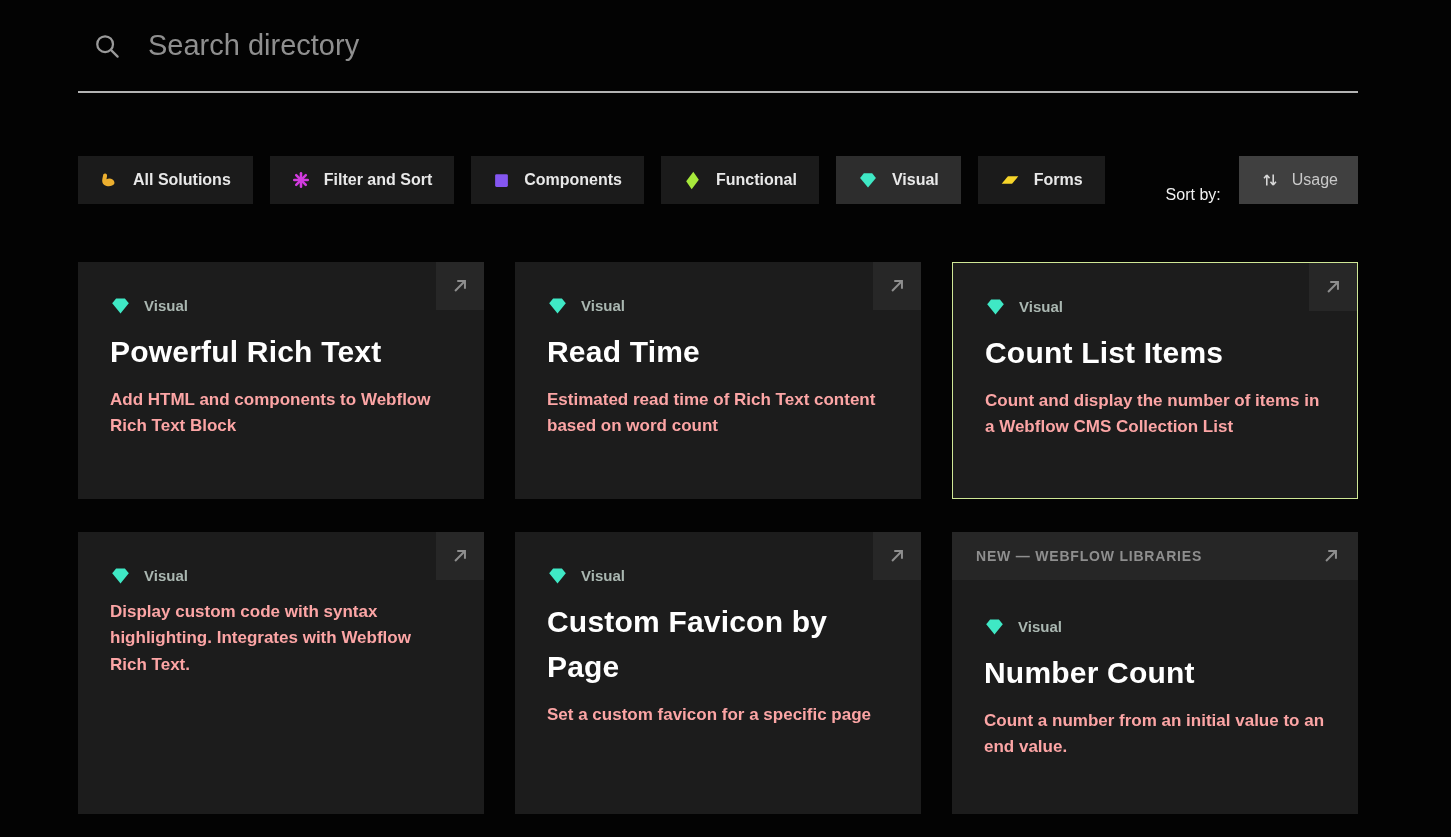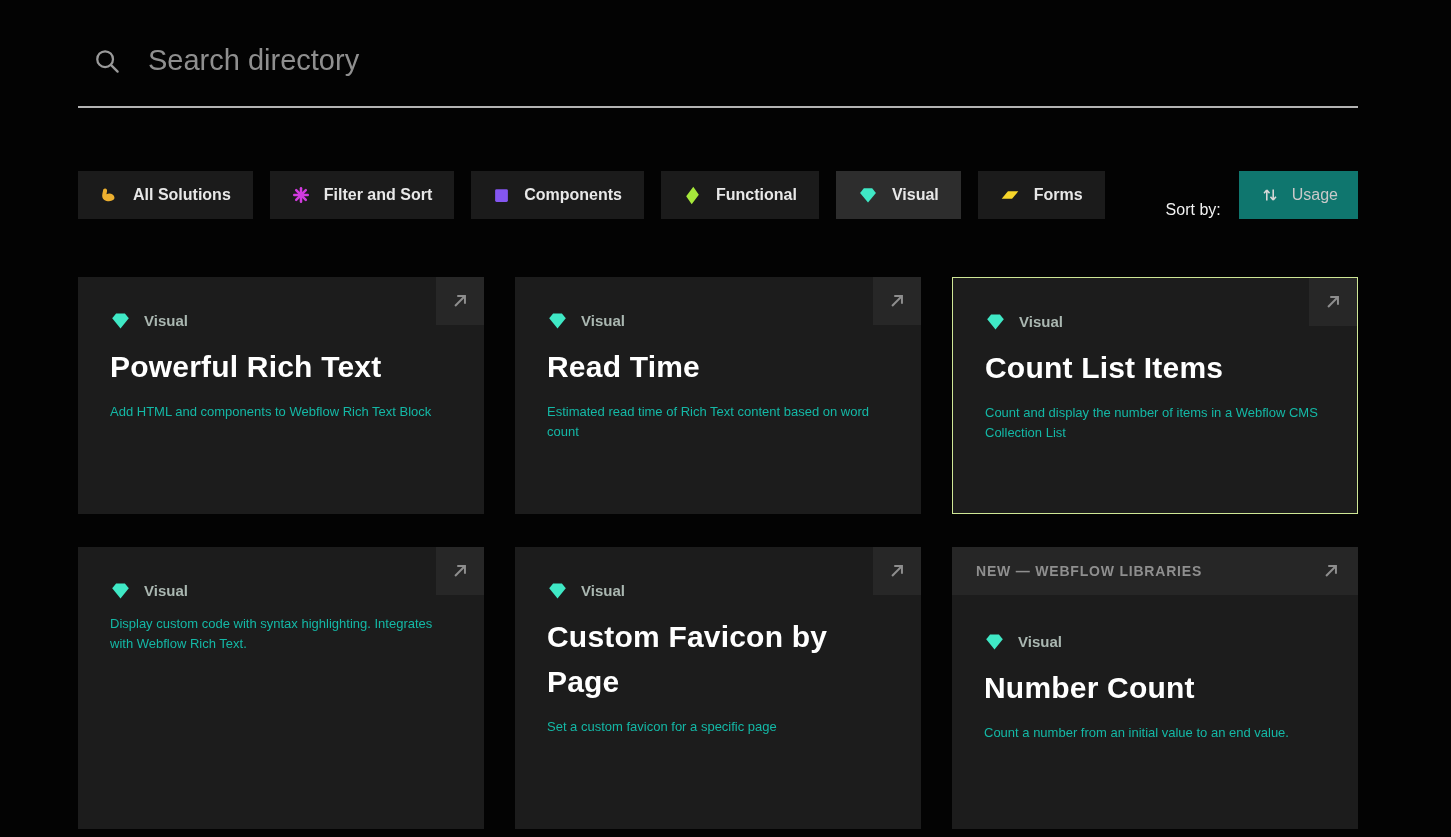--- a/index.html
+++ b/index.html
@@ -2,21 +2,21 @@
 <html><head>
 <meta charset="utf-8">
 <style>
   * { margin: 0; padding: 0; box-sizing: border-box; }
   html, body {
     width: 1451px; height: 837px;
     background: #030303;
     font-family: "Liberation Sans", sans-serif;
     overflow: hidden;
   }
-  .page { width: 1280px; margin-left: 78px; margin-top: 15px; }
+  .page { width: 1280px; margin-left: 78px; }
 
   
   .search-row {
     height: 93px;
     display: flex; align-items: center; gap: 26px;
     border-bottom: 2px solid #b3b3b3;
   }
   .search-icon { display: flex; align-items: center; margin-left: 14px; }
   .search-input {
     flex: 1; background: transparent; border: none; outline: none;
@@ -36,21 +36,21 @@
     white-space: nowrap;
   }
   .filter-btn.active { background: #2d2d2d; }
   .filter-btn .f-icon { display: flex; align-items: center; }
 
   .sort-area { margin-left: auto; display: flex; align-items: flex-end; gap: 18px; }
   .sort-label { font-size: 16px; color: #f2f2f2; }
   .sort-btn {
     height: 48px; padding: 0 20px;
     display: flex; align-items: center; gap: 11px;
-    background: #0f766e; border: none; cursor: pointer;
+    background: #404040; border: none; cursor: pointer;
     font-family: "Liberation Sans", sans-serif;
     font-size: 16px; font-weight: 400; color: #c9c9c9;
   }
 
   
   .grid {
     margin-top: 58px;
     display: grid;
     grid-template-columns: repeat(3, 1fr);
     grid-template-rows: 237px 282px;
@@ -83,21 +83,21 @@
   .card-tag { display: flex; align-items: center; gap: 13px; }
   .tag-label { font-size: 15px; font-weight: 600; color: #aab7b1; }
 
   .card-title {
     margin-top: 13px;
     font-size: 30px; font-weight: 700; color: #ffffff;
     line-height: 1.5; letter-spacing: 0.2px;
   }
   .card-desc {
     margin-top: 13px;
-    font-size: 13px; font-weight: 400; color: #14b8a6;
+    font-size: 17px; font-weight: 700; color: #fca5a5;
     line-height: 1.55;
   }
 </style>
 </head>
 <body>
 
 <div class="page">
 
   <div class="search-row">
     <span class="search-icon">

